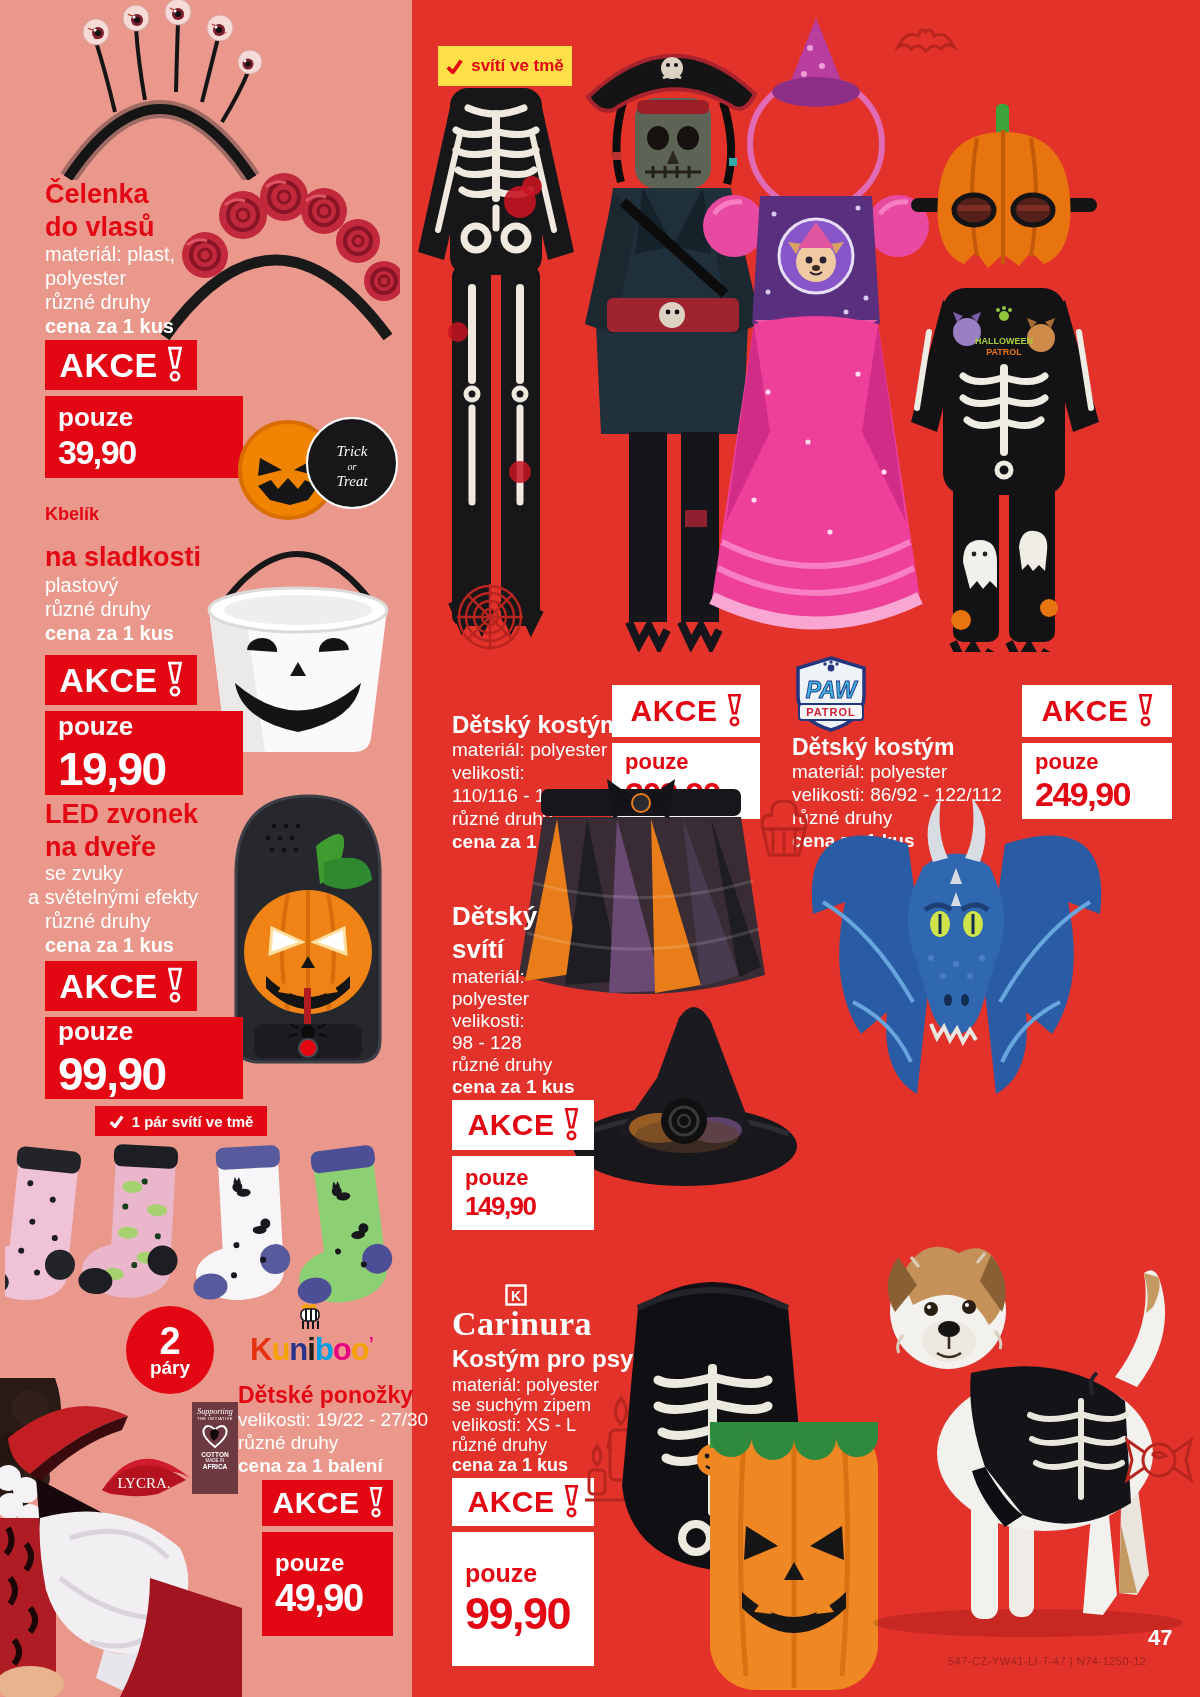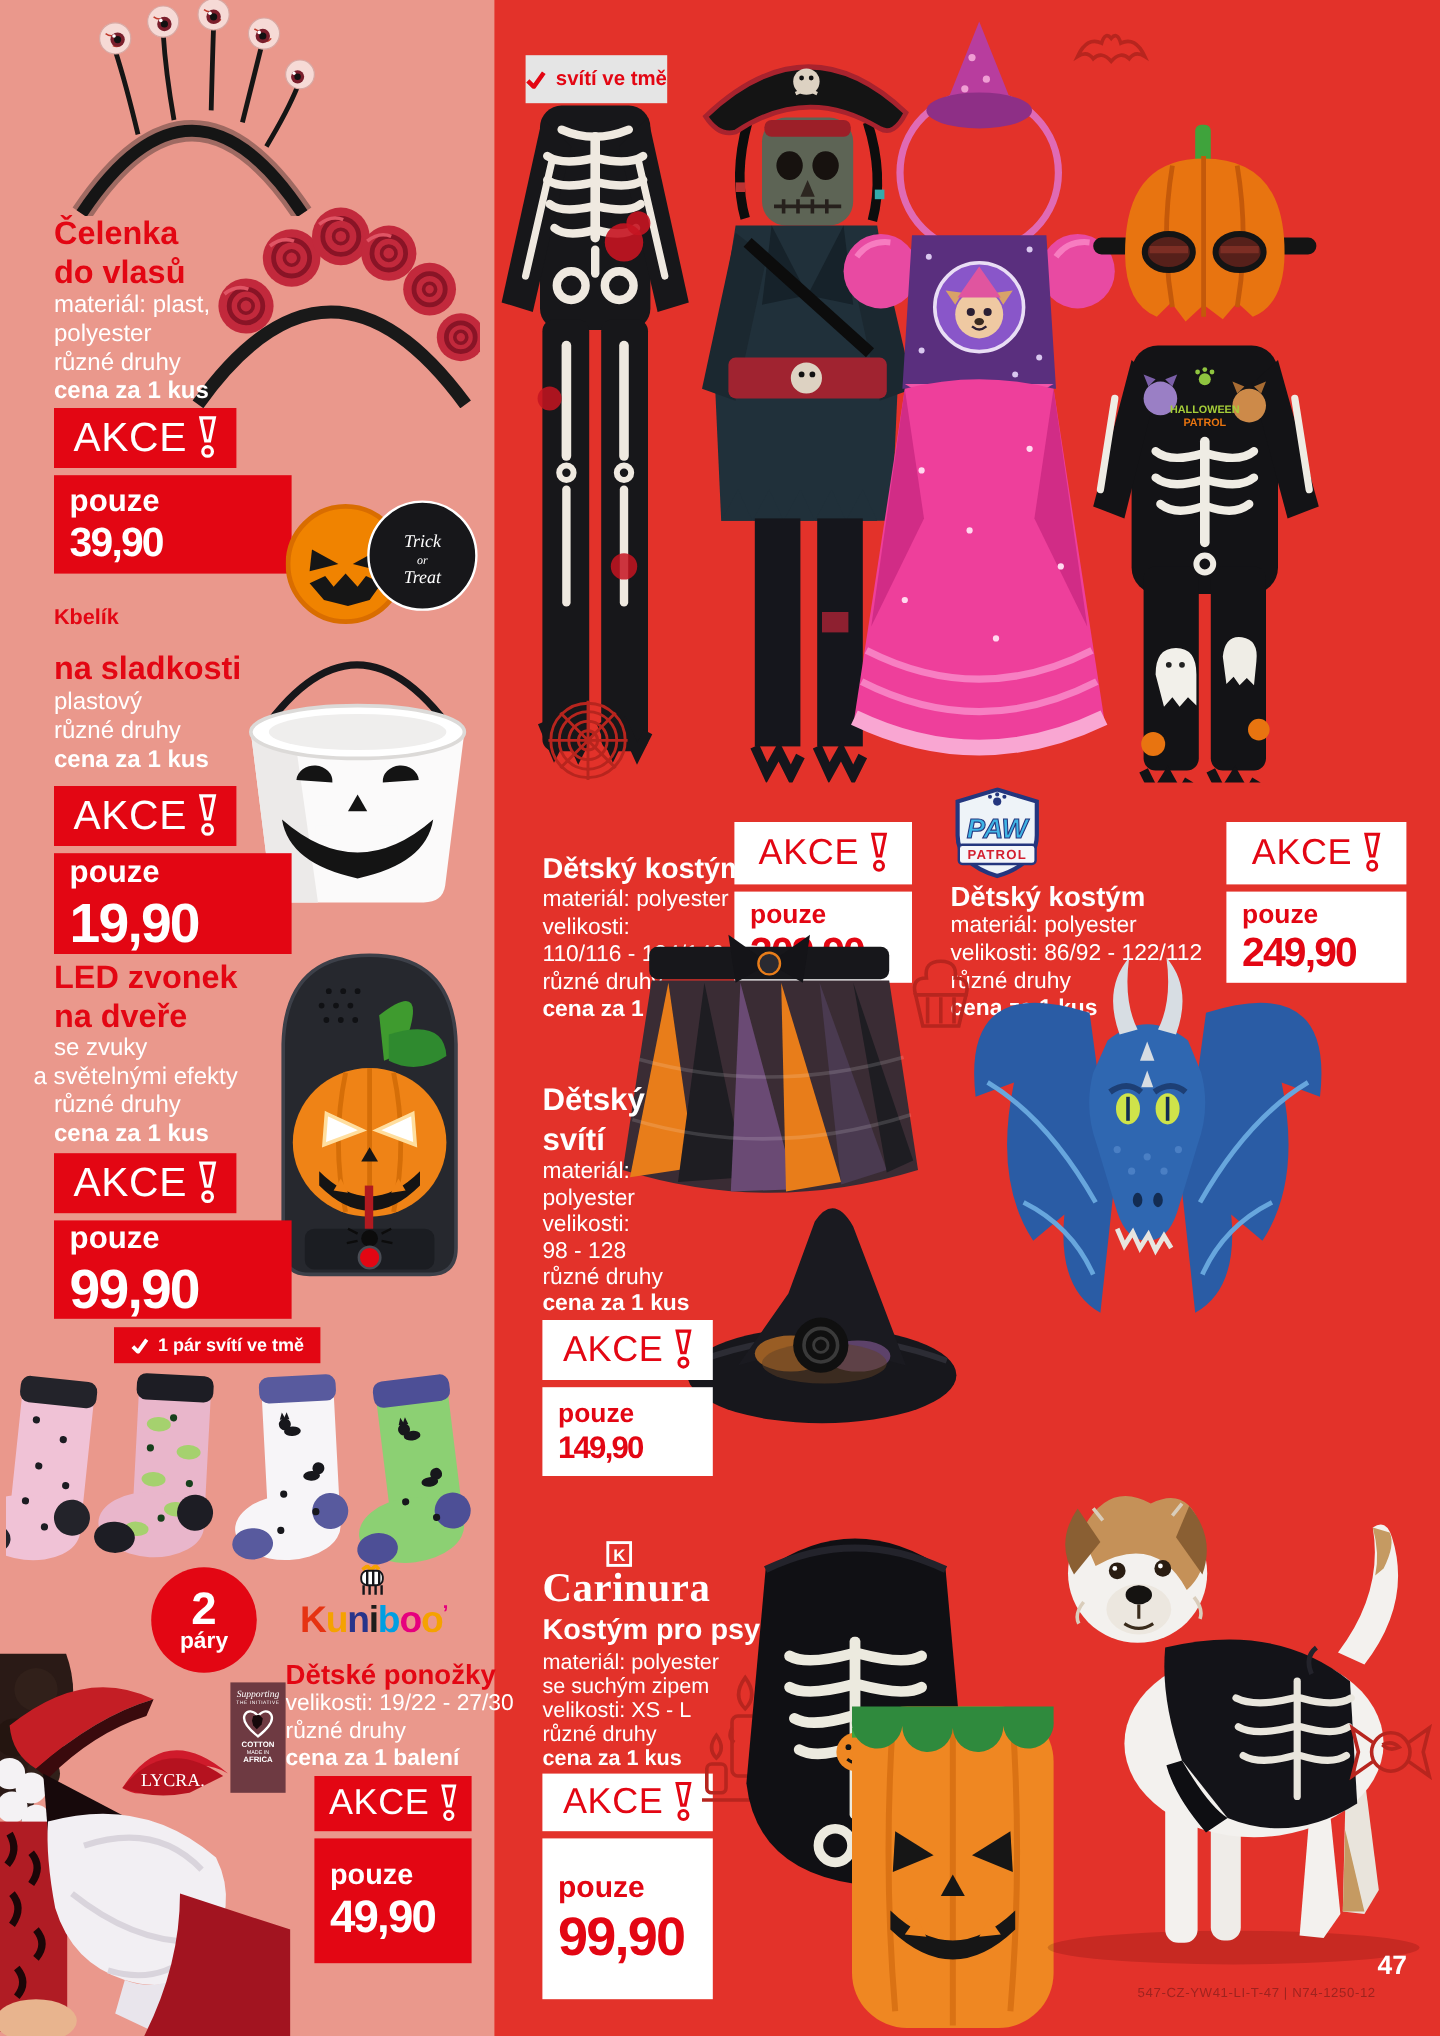--- a/index.html
+++ b/index.html
@@ -4,21 +4,21 @@
 <style>
   html,body{margin:0;padding:0}
   .page{position:relative;width:1200px;height:1697px;background:#e3322a;overflow:hidden;
         font-family:"Liberation Sans",sans-serif}
   .panel{position:absolute;left:0;top:0;width:412px;height:1697px;background:#ea988c}
   .t{position:absolute;white-space:nowrap;line-height:1.06}
   .rn{font-weight:800;color:#e30613}
   .wn{font-weight:800;color:#fff}
   .d{color:#fff;font-weight:500}
   .b{font-weight:800;color:#fff}
-  .akce{position:absolute;display:flex;align-items:center;justify-content:center;gap:9px;font-weight:400;letter-spacing:.5px}
+  .akce{position:absolute;display:flex;align-items:center;justify-content:center;gap:9px;font-weight:700;letter-spacing:.5px}
   .akce.redbox{background:#e30613;color:#fff}
   .akce.whitebox{background:#fff;color:#e30613}
   .pb{position:absolute;display:flex;flex-direction:column;justify-content:center;box-sizing:border-box;padding:6px 13px}
   .pb.redbox{background:#e30613;color:#fff}
   .pb.whitebox{background:#fff;color:#e30613}
   .pouze{font-weight:800}
   .price{font-weight:800;letter-spacing:-1.5px}
   .ribbon{position:absolute;display:flex;align-items:center;justify-content:center;gap:8px;font-weight:800}
   .circle2{position:absolute;background:#e30613;border-radius:50%;color:#fff;display:flex;flex-direction:column;
            align-items:center;justify-content:center;line-height:.95}
@@ -384,21 +384,21 @@
     <rect x="0" y="140" width="56" height="175" fill="#b01c24"></rect>
     <path d="M8,150 q8,14 -2,26 M26,166 q10,12 0,26 M10,200 q10,12 0,26 M30,230 q10,12 0,24 M14,262 q10,12 0,24" stroke="#1c0608" stroke-width="6" fill="none"></path>
     <path d="M36,100 L116,142 L96,168 L40,150 Z" fill="#17090b"></path>
     <path d="M40,140 Q120,118 180,170 Q200,210 172,252 Q150,286 104,272 Q60,258 46,212 Q38,170 40,140 Z" fill="#f2eff3"></path>
     <path d="M70,160 Q130,140 168,180 M60,200 Q110,240 160,240 M90,264 Q130,276 158,252" stroke="#d9d4dc" stroke-width="5" fill="none"></path>
     <path d="M104,272 Q140,286 172,252 L190,290 L130,316 L96,300 Z" fill="#e9e5ec"></path>
     <path d="M150,200 L242,230 L242,319 L120,319 Q150,260 150,200 Z" fill="#a21420"></path>
     <ellipse cx="30" cy="306" rx="34" ry="18" fill="#e8b48e"></ellipse>
   </svg>
 
-  <div class="ribbon" style="left:438px;top:46px;width:118px;height:40px;background:#e5e5e5;color:#e30613;font-size:17px">
+  <div class="ribbon" style="left:438px;top:46px;width:134px;height:40px;background:#fde047;color:#e30613;font-size:17px">
     <svg style="position:static" width="17" height="15" viewBox="0 0 20 18">
         <path d="M2,10 L8,16 L18,2" stroke="currentColor" stroke-width="4.5" fill="none"></path>
       </svg>
     <span>svítí ve tmě</span>
   </div>
 
   <svg style="left:398px;top:2px" width="707" height="650" viewBox="0 0 707 650">
 
     <path d="M500,45 Q508,28 520,34 Q523,24 528,30 Q533,24 536,34 Q548,28 556,45 Q548,40 543,47 Q536,40 528,49 Q520,40 513,47 Q508,40 500,45 Z" fill="none" stroke="#b7251e" stroke-width="3"></path>
 

